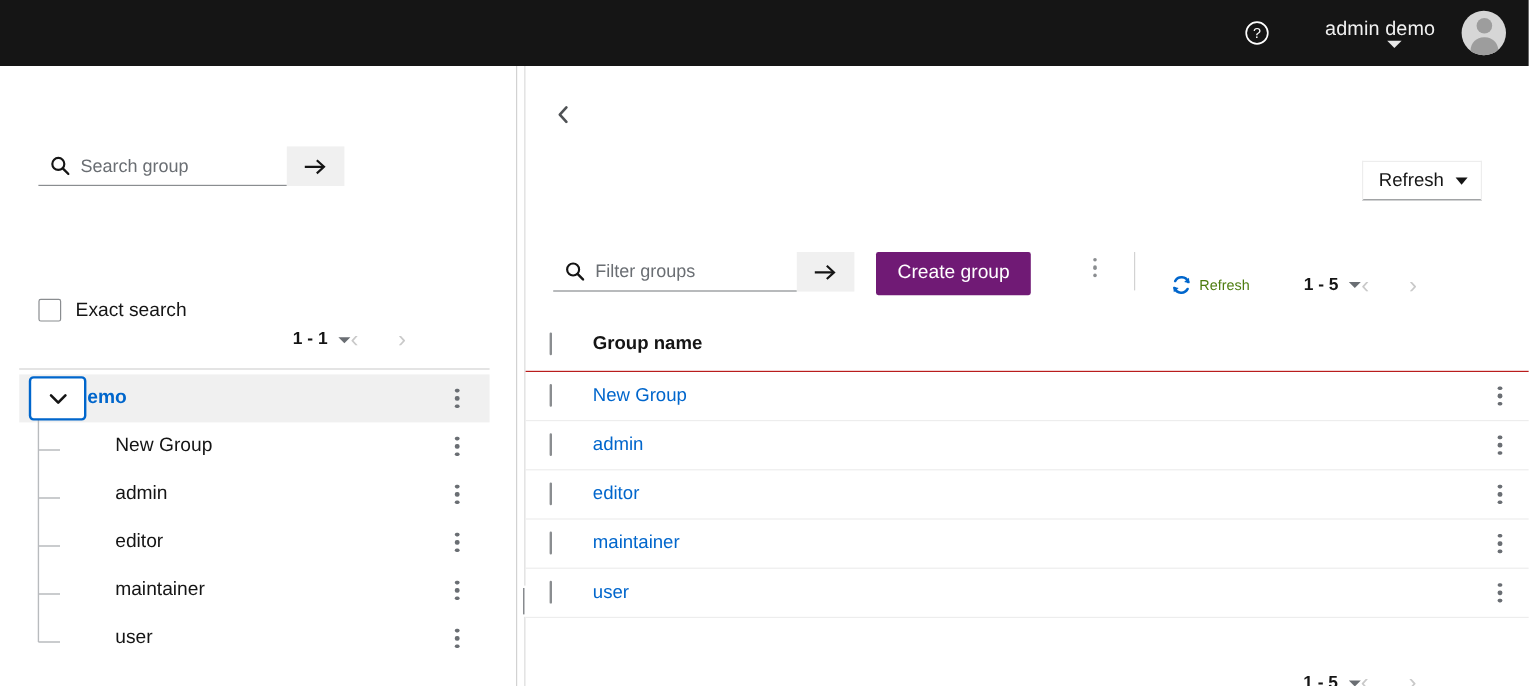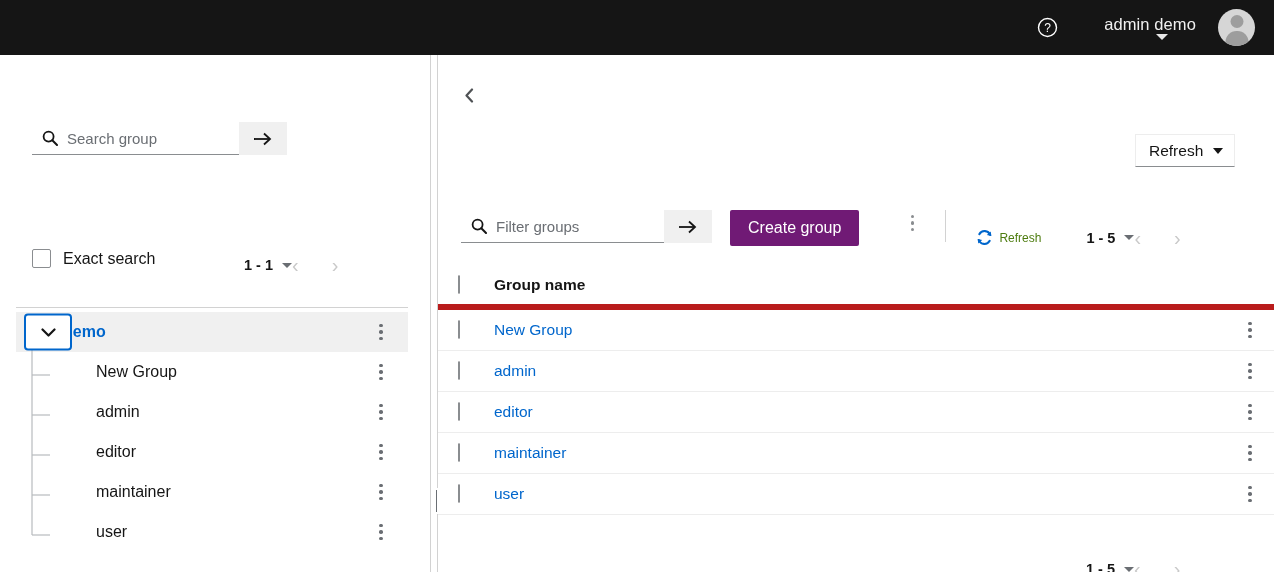--- a/index.html
+++ b/index.html
@@ -109,21 +109,21 @@
     border-left: 5px solid transparent;
     border-right: 5px solid transparent;
     border-top: 5px solid #6a6e73; cursor: pointer;
   }
   .pager .arw {
     font-size: 20px; color: #c9c9c9; cursor: pointer;
     font-weight: normal; line-height: 1;
     display: inline-block;
   }
   .pager-top {
-    position: absolute; left: 244px; top: 200px;
+    position: absolute; left: 244px; top: 218px;
   }
   .pager-top .arw:first-of-type { margin-left: 54px; }
   .pager-top .arw:last-of-type { margin-left: 33px; }
 
   .tree-divider {
     position: absolute; left: 16px; top: 252px;
     width: 392px; height: 1px; background: #d2d2d2;
   }
 
   .tree { position: absolute; left: 16px; top: 257px; width: 392px; }
@@ -250,21 +250,21 @@
   .pager-table {
     display: flex; align-items: center; margin-left: 45px;
   }
   .pager-table .arw:first-of-type { margin-left: 46px; }
   .pager-table .arw:last-of-type { margin-left: 33px; }
 
   
   .table { position: absolute; left: 0; top: 210px; width: 836px; }
   .thead {
     height: 45px; display: flex; align-items: center;
-    border-bottom: 6px solid #b91c1c;
+    border-bottom: 1px solid #b91c1c;
   }
   .thead .cbwrap { width: 36px; margin-left: 20px; }
   .th-label { font-size: 15.5px; font-weight: bold; color: #151515; }
   .trow {
     height: 41px; display: flex; align-items: center;
     border-bottom: 1px solid #ededed; position: relative;
   }
   .trow .cbwrap { width: 36px; margin-left: 20px; }
   .cb-sm {
     width: 19px; height: 19px; border: 1px solid #8a8d90;

